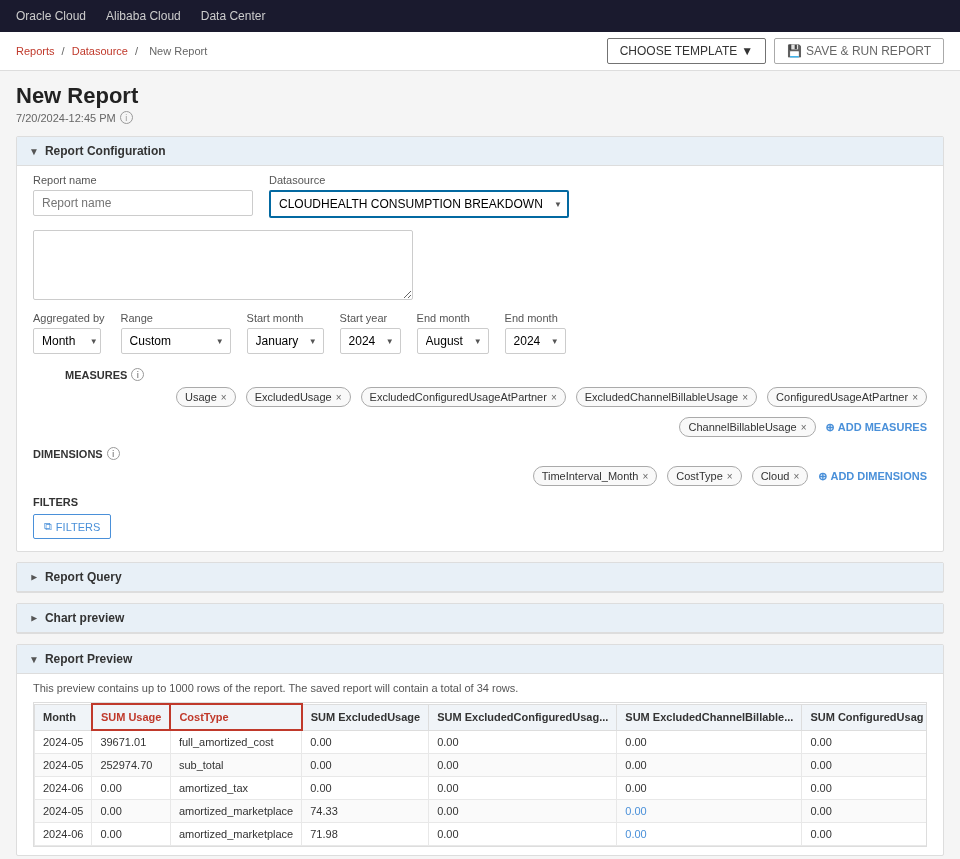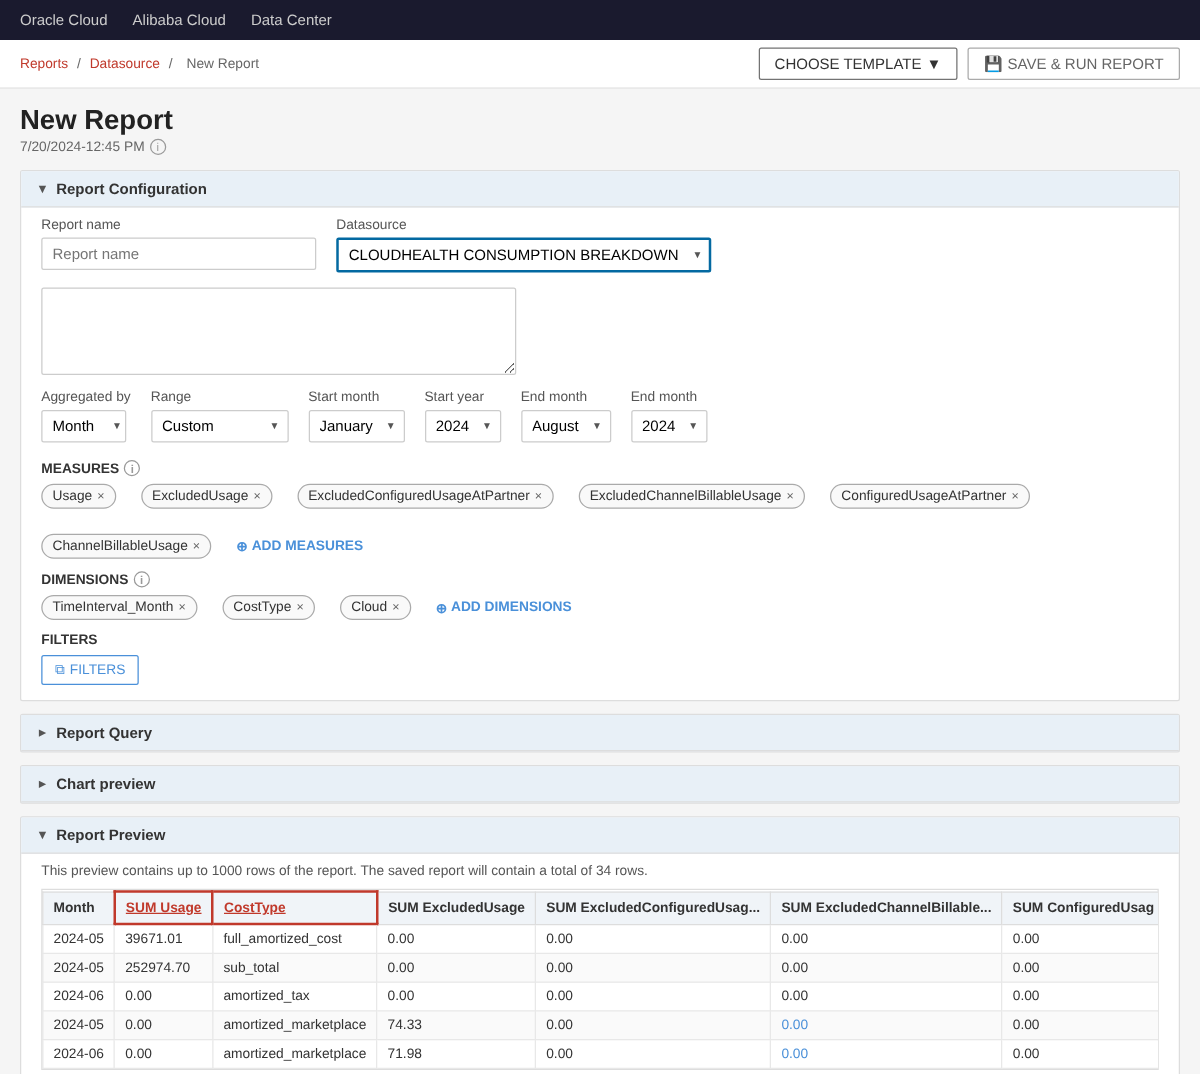--- a/index.html
+++ b/index.html
@@ -43,38 +43,38 @@
     .form-textarea { border: 1px solid #ccc; padding: 6px 8px; font-size: 12px; border-radius: 2px; width: 380px; height: 70px; resize: vertical; }
 
     
     .agg-row { display: flex; gap: 16px; align-items: flex-end; flex-wrap: wrap; }
     .agg-group { display: flex; flex-direction: column; gap: 4px; justify-content: center; }
     .agg-label { font-size: 11px; color: #555; }
 
     
     .measures-section { margin-bottom: 10px; }
     .measures-label { font-size: 11px; font-weight: bold; color: #333; margin-bottom: 6px; display: flex; align-items: center; gap: 4px; }
-    .tags-row { display: flex; flex-wrap: wrap; gap: 20px; align-items: center; }
+    .tags-row { display: flex; flex-wrap: wrap; gap: 10px; align-items: center; justify-content: flex-end; }
     .tag { border: 1px solid #aaa; border-radius: 12px; padding: 3px 8px; font-size: 11px; color: #333; background: #f9f9f9; display: flex; align-items: center; gap: 4px; }
     .tag .remove { cursor: pointer; color: #666; font-size: 10px; }
     .add-btn { background: none; border: none; color: #4a90d9; font-size: 11px; cursor: pointer; display: flex; align-items: center; gap: 3px; font-weight: bold; }
 
     
     .filters-section { margin-bottom: 4px; }
     .btn-filters { border: 1px solid #4a90d9; color: #4a90d9; background: #fff; padding: 5px 10px; font-size: 11px; cursor: pointer; border-radius: 2px; display: flex; align-items: center; gap: 4px; }
 
     
     .preview-info { font-size: 11px; color: #555; margin-bottom: 8px; }
 
     
     .table-wrapper { overflow-x: auto; border: 1px solid #ddd; }
     table { border-collapse: collapse; width: 100%; min-width: 800px; }
     thead tr { background: #f0f4f8; }
     th { border: 1px solid #ddd; padding: 6px 8px; font-size: 11px; font-weight: bold; color: #333; text-align: left; white-space: nowrap; }
-    th.highlighted { border: 2px solid #c0392b; color: #c0392b; text-decoration: underline; }
+    th.highlighted { border: 2px solid #c0392b; color: #c0392b; }
     td { border: 1px solid #e8e8e8; padding: 5px 8px; font-size: 11px; color: #333; white-space: nowrap; }
     tr:nth-child(even) td { background: #fafafa; }
     tr:nth-child(odd) td { background: #fff; }
     td.blue { color: #4a90d9; }
   </style>
 </head>
 <body>
 
 <nav class="top-nav">
   <a href="#">Oracle Cloud</a>
@@ -179,21 +179,21 @@
         <div class="agg-group">
           <label class="agg-label">End month</label>
           <div class="form-select-wrapper">
             <select class="form-select-normal">
               <option>2024</option>
             </select>
           </div>
         </div>
       </div>
 
-      <div class="measures-section" style="margin-top:14px;">
+      <div class="measures-section" style="margin-top:14px;margin-left:32px;">
         <div class="measures-label">
           <span>MEASURES</span>
           <span class="info-icon">i</span>
         </div>
         <div class="tags-row" id="measures-tags">
 
           <span class="tag">
               <span>Usage</span>
               <span class="remove">×</span>
             </span>

